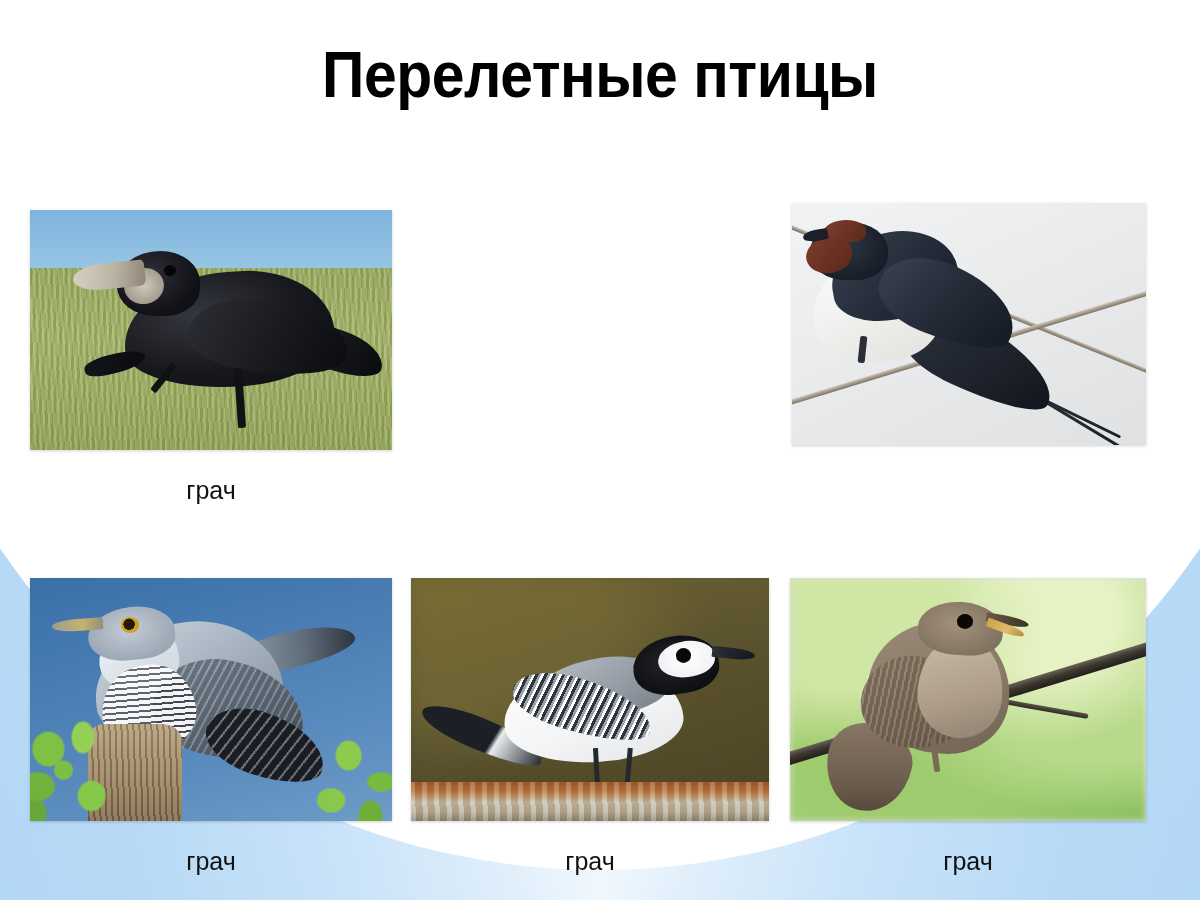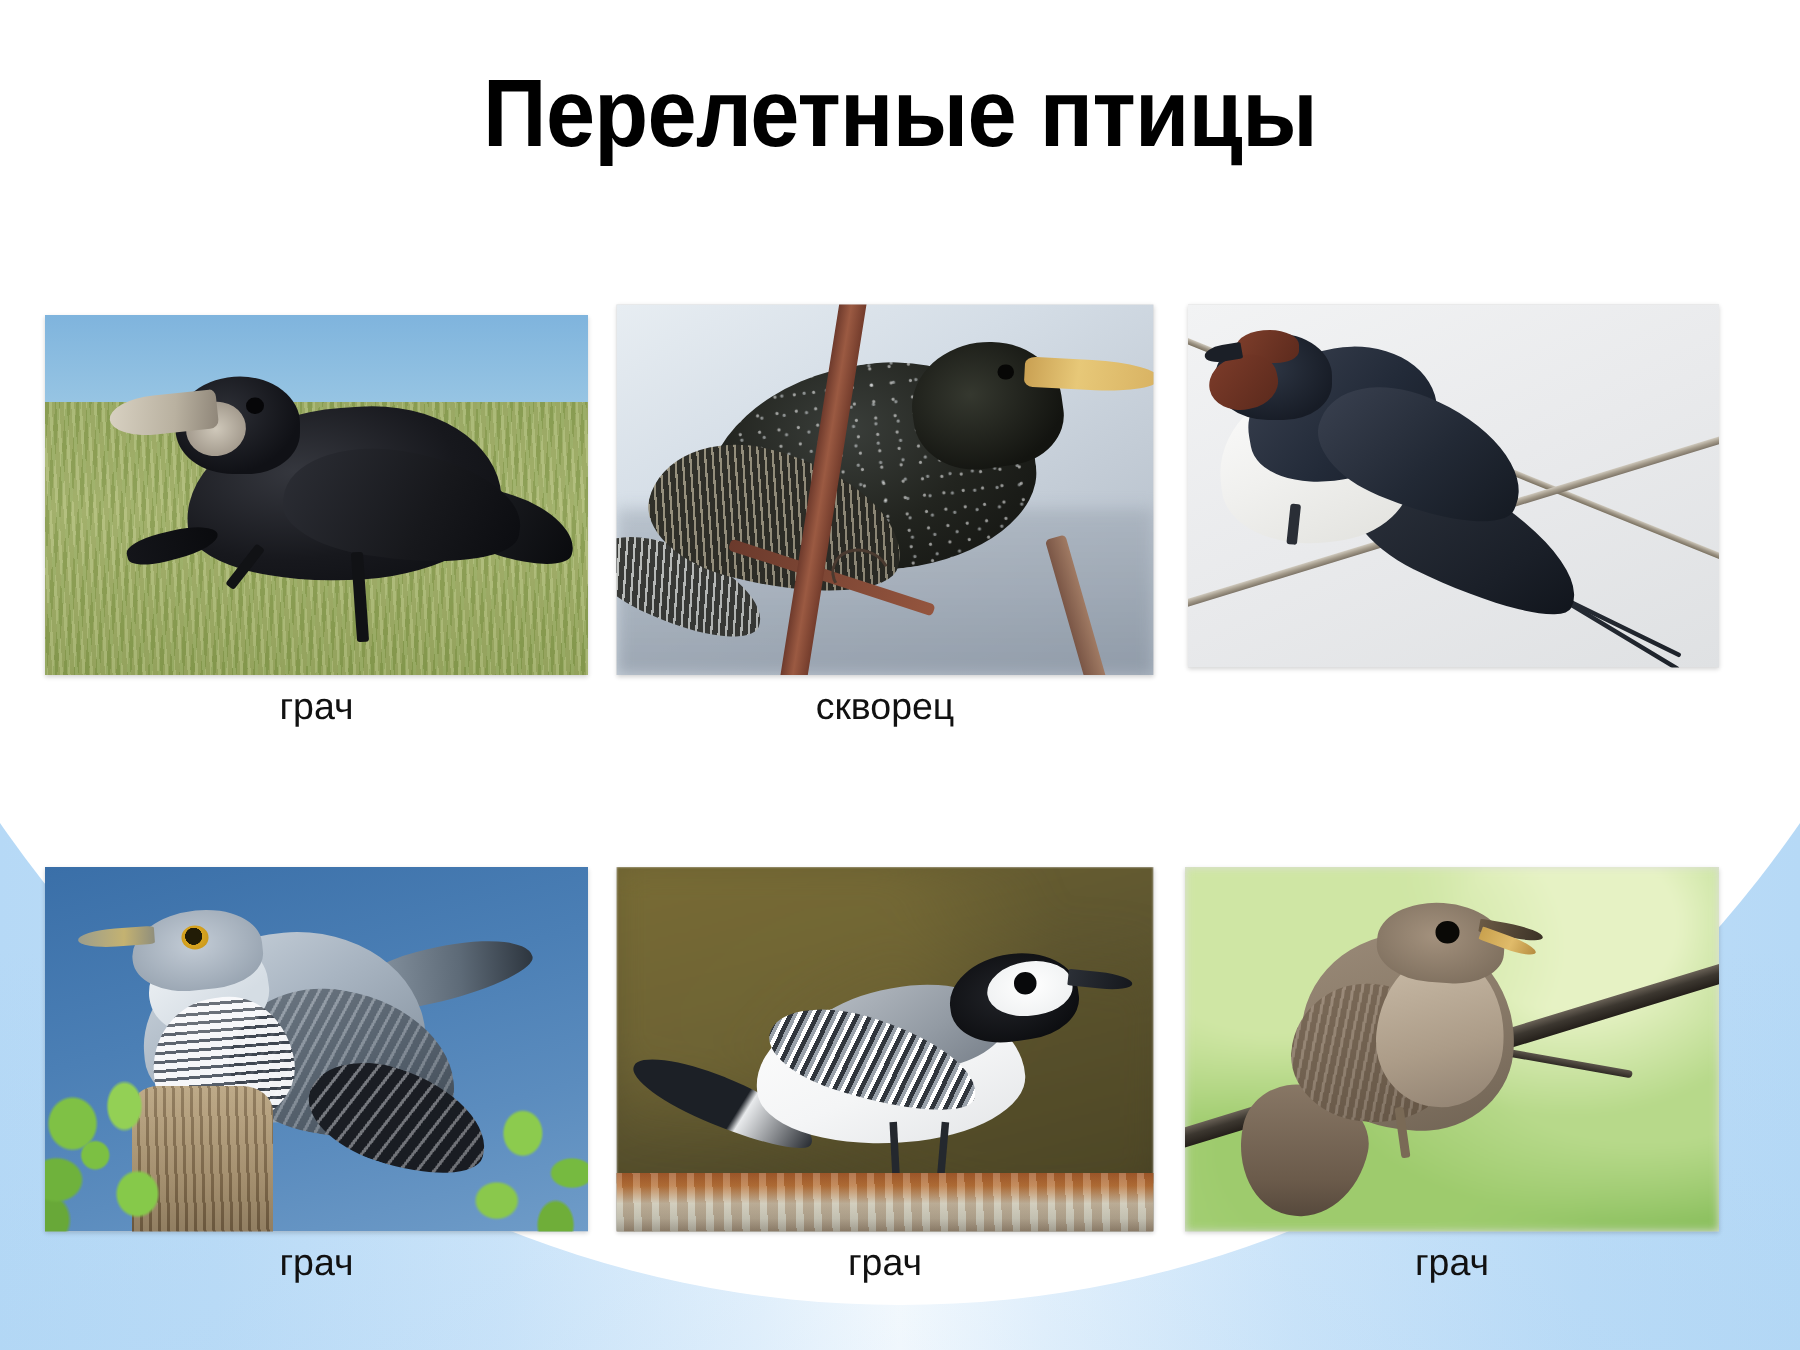--- a/index.html
+++ b/index.html
@@ -88,21 +88,21 @@
   .photo {
     position: relative;
     overflow: hidden;
     box-shadow: 0 1px 3px rgba(0,0,0,0.18);
     background: #dddddd;
   }
   .caption {
     text-align: center;
     font-size: 25px;
     color: #111111;
-    margin-top: 7px;
+    margin-top: 26px;
     font-family: "Liberation Sans", "DejaVu Sans", sans-serif;
   }
 
   
   .scene { position: absolute; inset: 0; }
 
   
   .rook-sky {
     position: absolute; left:0; top:0; right:0; height: 28%;
     background: linear-gradient(to bottom,#7fb4dd,#9ac7e4);
@@ -583,39 +583,20 @@
           <div class="rook-foot"></div>
           <div class="rook-head"></div>
           <div class="rook-face"></div>
           <div class="rook-beak"></div>
           <div class="rook-eye"></div>
         </div>
       </div>
       <div class="caption">грач</div>
     </div>
 
-    <div class="cell" style="left:411px; top:203px; width:358px;">
-      <div class="photo" style="width:358px; height:247px;">
-        <div class="scene">
-          <div class="star-sky"></div>
-          <div class="star-sky2"></div>
-          <div class="star-branch3"></div>
-          <div class="star-tail"></div>
-          <div class="star-body"></div>
-          <div class="star-wing"></div>
-          <div class="star-head"></div>
-          <div class="star-beak"></div>
-          <div class="star-eye"></div>
-          <div class="star-branch2"></div>
-          <div class="star-branch"></div>
-          <div class="star-foot"></div>
-        </div>
-      </div>
-      <div class="caption">скворец</div>
-    </div>
 
     <div class="cell" style="left:792px; top:203px; width:354px;">
       <div class="photo" style="width:354px; height:242px;">
         <div class="scene">
           <div class="swal-bg"></div>
           <div class="wire-b"></div>
           <div class="wire-a"></div>
           <div class="streamer-a"></div>
           <div class="streamer-b"></div>
           <div class="swal-tailfan"></div>

